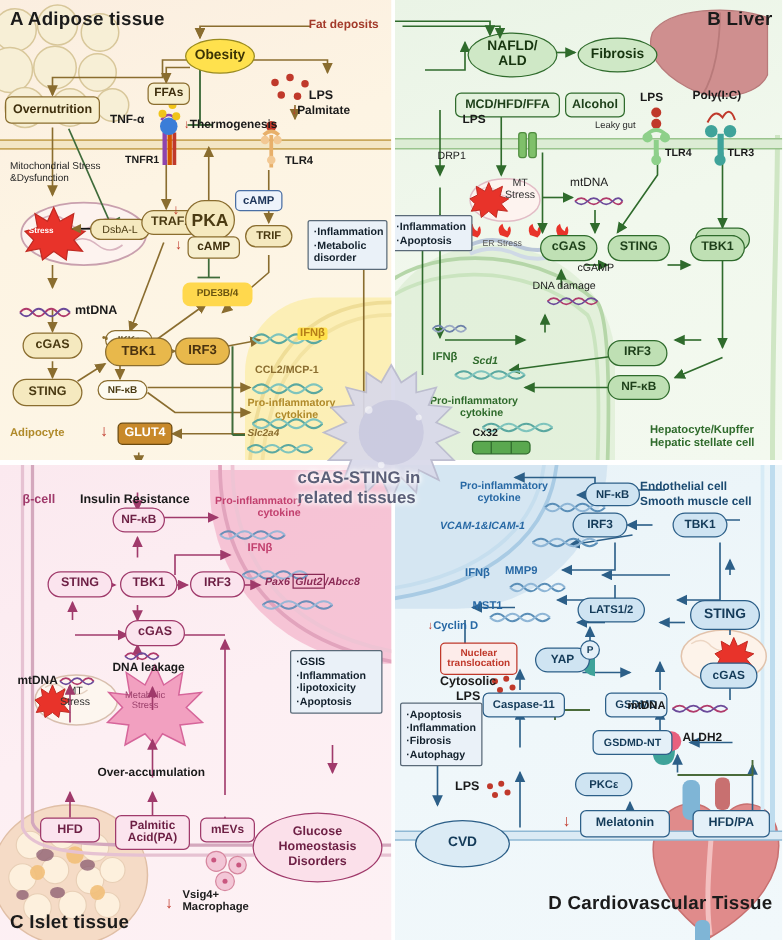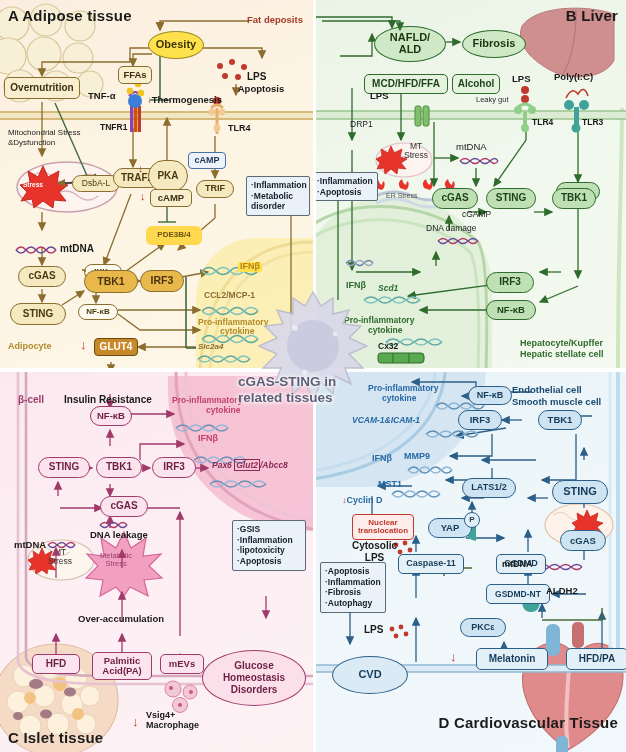--- a/index.html
+++ b/index.html
@@ -61,21 +61,21 @@
   .b-box   { background:#e4f2de; border:1.4px solid #2f6b2c; color:#1d3f19; border-radius:5px; }
   .b-ell   { background:#cfe8c6; border:1.5px solid #2f6b2c; color:#17350f; border-radius:50%;text-align:right; }
 
   
   .c-pill  { background:#fbe4ee; border:1.3px solid #a03a6b; color:#6d1f44; border-radius:999px; }
   .c-box   { background:#fbe4ee; border:1.4px solid #a03a6b; color:#6d1f44; border-radius:5px; }
   .c-ell   { background:#fbe0ea; border:1.5px solid #a03a6b; color:#6d1f44; border-radius:50%; }
 
   
   .d-pill  { background:#cfe4f2; border:1.3px solid #2c5f88; color:#143b59; border-radius:999px; }
-  .d-box   { background:#e4f0f8; border:1.4px solid #2c5f88; color:#143b59; border-radius:5px;margin-left:12px; }
+  .d-box   { background:#e4f0f8; border:1.4px solid #2c5f88; color:#143b59; border-radius:5px; }
   .d-ell   { background:#dbebf5; border:1.5px solid #2c5f88; color:#143b59; border-radius:50%; }
 
   
   .callout {
     position:absolute; background:#eaf1f8; border:1.3px solid #5a6a78;
     color:#12202c; font-size:8.5px; font-weight:bold; line-height:1.25;
     padding:3px 4px; text-align:left; z-index:25; border-radius:2px;
   }
 
   
@@ -292,21 +292,21 @@
       <path d="M0 6 q5 6 10 0 q5 -6 10 0 q5 6 10 0 q5 -6 10 0" fill="none" stroke="#6b4a9a" stroke-width="1.5"></path>
     </svg>
 
     <div class="node a-yellow ellipse" style="left:148px;top:31px;width:56px;height:28px;font-size:11px">Obesity</div>
     <div class="node a-box" style="left:4px;top:77px;width:76px;height:22px;font-size:10px">Overnutrition</div>
     <div class="node a-box" style="left:118px;top:66px;width:34px;height:18px;font-size:9.5px">FFAs</div>
     <div class="lbl b2" style="left:88px;top:91px;font-size:9.5px;color:#1a1a1a">TNF-α</div>
     <div class="lbl b2" style="left:100px;top:123px;font-size:8.5px;color:#1a1a1a">TNFR1</div>
     <div class="lbl b2" style="left:247px;top:71px;font-size:10px;color:#1a1a1a">LPS</div>
     <div class="lbl b2" style="left:233px;top:84px;font-size:9.5px;color:#1a1a1a">
-      <span class="dn">↓</span><span>Apoptosis</span>
+      <span class="dn">↓</span><span>Palmitate</span>
     </div>
     <div class="lbl b2" style="left:228px;top:124px;font-size:9px;color:#1a1a1a">TLR4</div>
     <div class="lbl b2" style="left:147px;top:95px;font-size:9.5px;color:#1a1a1a">
       <span class="dn">↓</span><span>Thermogenesis</span>
     </div>
 
     <div class="lbl" style="left:8px;top:128px;font-size:8px;color:#222;line-height:1.2">
       Mitochondrial Stress<br>&amp;Dysfunction
     </div>
     <div class="node a-pill" style="left:72px;top:175px;width:48px;height:17px;font-size:8.5px;font-weight:normal">DsbA-L</div>
@@ -318,21 +318,21 @@
     <div class="node a-white" style="left:84px;top:264px;width:38px;height:16px;font-size:8px">IKKε</div>
     <div class="node a-dark" style="left:84px;top:270px;width:0;height:0"></div>
     <div class="node a-dark" style="left:84px;top:269px;width:0;height:0"></div>
     <div class="node a-dark" style="left:82px;top:269px;width:0;height:0"></div>
     <div class="node a-dark" style="left:82px;top:269px;width:0;height:0"></div>
     <div class="node a-dark" style="left:84px;top:270px;width:0;height:0"></div>
     <div class="node a-dark" style="left:84px;top:270px;width:54px;height:23px;font-size:10.5px;top:270px">TBK1</div>
     <div class="node a-dark" style="left:140px;top:270px;width:44px;height:22px;font-size:10.5px">IRF3</div>
     <div class="node a-white" style="left:78px;top:304px;width:40px;height:16px;font-size:8px">NF-κB</div>
 
-    <div class="node a-pill" style="left:148px;top:160px;width:40px;height:32px;font-size:10px">PKA</div>
+    <div class="node a-pill" style="left:148px;top:160px;width:40px;height:32px;font-size:14px">PKA</div>
     <div class="lbl dn" style="left:138px;top:162px;font-size:11px">↓</div>
     <div class="node rect" style="left:188px;top:152px;width:38px;height:17px;font-size:9px;background:#eef3fb;border:1.3px solid #4a6fa5;color:#1c3358">cAMP</div>
     <div class="node a-box" style="left:150px;top:189px;width:42px;height:18px;font-size:9.5px">cAMP</div>
     <div class="lbl dn" style="left:140px;top:190px;font-size:11px">↓</div>
     <div class="node a-amber" style="left:146px;top:226px;width:56px;height:19px;font-size:8px;color:#6b5510">PDE3B/4</div>
     <div class="node a-pill" style="left:196px;top:180px;width:38px;height:18px;font-size:9px">TRIF</div>
 
     <div class="lbl b2" style="left:238px;top:262px;font-size:9px;color:#b57e18;background:#ffe14d;padding:0 2px;border-radius:2px">IFNβ</div>
     <div class="lbl b2" style="left:204px;top:291px;font-size:8.5px;color:#8a6d2f">CCL2/MCP-1</div>
     <div class="lbl b2" style="left:198px;top:318px;font-size:8.5px;color:#b08a2a">Pro-inflammatory</div>

